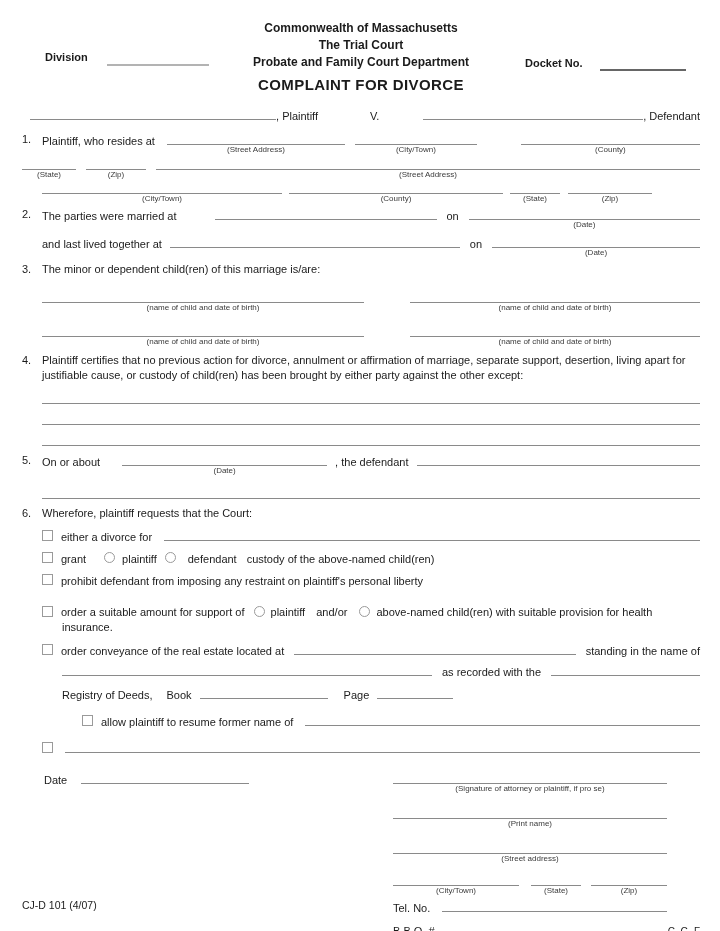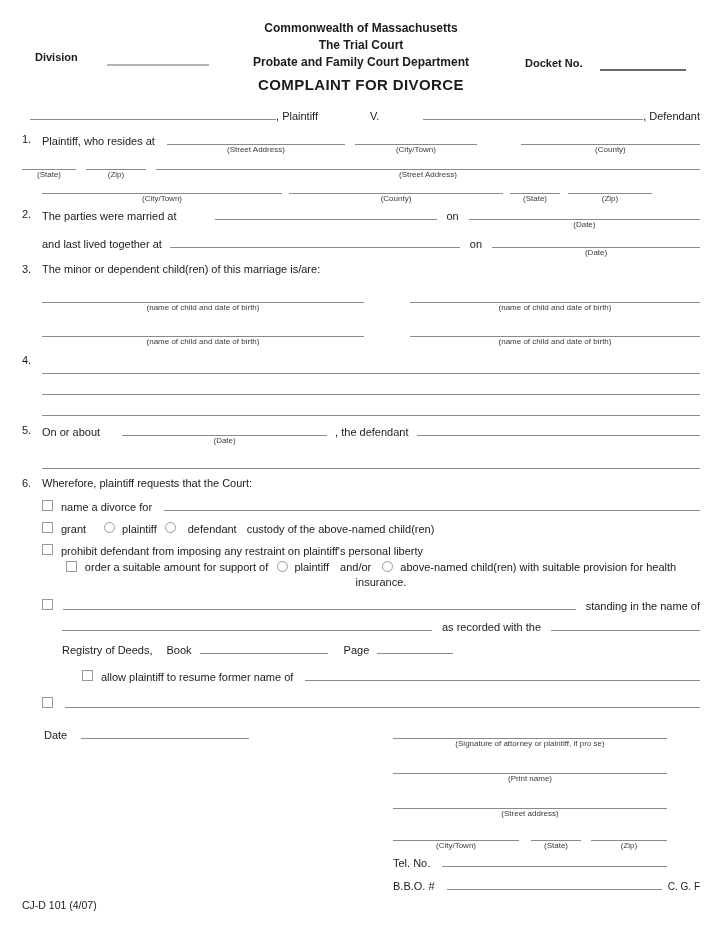--- a/index.html
+++ b/index.html
@@ -4,21 +4,21 @@
 <style>
   * { margin:0; padding:0; box-sizing:border-box; }
   html,body { background:#ffffff; }
   body { font-family:"Liberation Sans", sans-serif; color:#1b1b1b; }
   .page { width:720px; height:931px; padding:20px 20px 0 22px; position:relative;
           font-size:11px; line-height:15px; overflow:hidden; background:#fff; }
 
   
   .hdr { position:relative; text-align:center; }
   .org-line { font-weight:bold; font-size:12px; line-height:17px; }
-  .division-label { position:absolute; left:13px; top:30px; font-weight:bold; }
+  .division-label { position:absolute; left:23px; top:30px; font-weight:bold; }
   .division-line { position:absolute; left:85px; top:33px; width:102px; height:13px;
                    border-bottom:2px solid #b3b3b3; }
   .docket-label { position:absolute; left:503px; top:36px; font-weight:bold; }
   .docket-line { position:absolute; left:578px; top:38px; width:86px; height:13px;
                  border-bottom:2px solid #666; }
   .form-title { text-align:center; font-weight:bold; font-size:15px; line-height:18px;
                 margin-top:5px; letter-spacing:.4px; }
 
   
   .row { display:flex; align-items:baseline; }
@@ -36,21 +36,21 @@
   
   .party { display:flex; align-items:baseline; margin-top:13px; margin-left:8px; }
 
   
   .item { display:flex; margin-top:8px; }
   .inum { width:20px; flex:none; }
   .ibody { flex:1; min-width:0; }
   .blank-ln { height:21px; border-bottom:1px solid #8a8a8a; }
 
   .opt { display:flex; align-items:baseline; margin-top:7px; }
-  .opt-p { margin-top:1px; padding-left:20px; text-indent:-20px;text-align:center; }
+  .opt-p { margin-top:16px; padding-left:20px; text-indent:-20px; }
   .opt-ind { display:flex; align-items:baseline; padding-left:20px; }
 
   
   .bottom { display:flex; align-items:flex-start; margin-top:18px; }
   .sig { width:307px; margin-left:auto; }
   .form-no { position:absolute; left:22px; top:898px; font-size:10.5px; }
   .cgf { font-size:10px; white-space:nowrap; }
 </style>
 </head>
 <body>
@@ -176,20 +176,21 @@
           <span class="ln"></span>
           <span class="cap">(name of child and date of birth)</span>
         </span>
       </div>
     </div>
   </div>
 
   <div class="item" style="margin-top:6px;">
     <div class="inum">4.</div>
     <div class="ibody">
+      <div>Plaintiff certifies that no previous action for divorce, annulment or affirmation of marriage, separate support, desertion, living apart for justifiable cause, or custody of child(ren) has been brought by either party against the other except:</div>
       <div class="blank-ln"></div>
       <div class="blank-ln"></div>
       <div class="blank-ln"></div>
     </div>
   </div>
 
   <div class="item" style="margin-top:7px;">
     <div class="inum">5.</div>
     <div class="ibody">
       <div class="row">
@@ -205,21 +206,21 @@
     </div>
   </div>
 
   <div class="item" style="margin-top:7px;">
     <div class="inum">6.</div>
     <div class="ibody">
       <div>Wherefore, plaintiff requests that the Court:</div>
 
       <div class="opt">
         <span class="cb"></span>
-        <span style="margin-left:8px;">name a divorce for</span>
+        <span style="margin-left:8px;">either a divorce for</span>
         <span class="ln fill" style="margin-left:12px;"></span>
       </div>
 
       <div class="opt">
         <span class="cb"></span>
         <span style="margin-left:8px;">grant</span>
         <span class="rd" style="margin-left:18px;"></span>
         <span style="margin-left:7px;">plaintiff</span>
         <span class="rd" style="margin-left:8px;"></span>
         <span style="margin-left:12px;">defendant</span>
@@ -233,20 +234,21 @@
 
       <div class="opt-p">
         <span class="cb-i" style="margin-right:8px;"></span><span>order a suitable amount for support of</span>
         <span class="rd-i" style="margin-left:6px; margin-right:6px;"></span><span>plaintiff</span>
         <span style="margin-left:8px;">and/or</span>
         <span class="rd-i" style="margin-left:8px; margin-right:7px;"></span><span>above-named child(ren) with suitable provision for health insurance.</span>
       </div>
 
       <div class="opt">
         <span class="cb"></span>
+        <span style="margin-left:8px;">order conveyance of the real estate located at</span>
         <span class="ln fill" style="margin:0 10px;"></span>
         <span>standing in the name of</span>
       </div>
       <div class="opt-ind" style="margin-top:4px;">
         <span class="ln" style="width:370px;"></span>
         <span style="margin:0 10px;">as recorded with the</span>
         <span class="ln fill"></span>
       </div>
       <div class="opt-ind" style="margin-top:6px;">
         <span>Registry of Deeds,</span>

